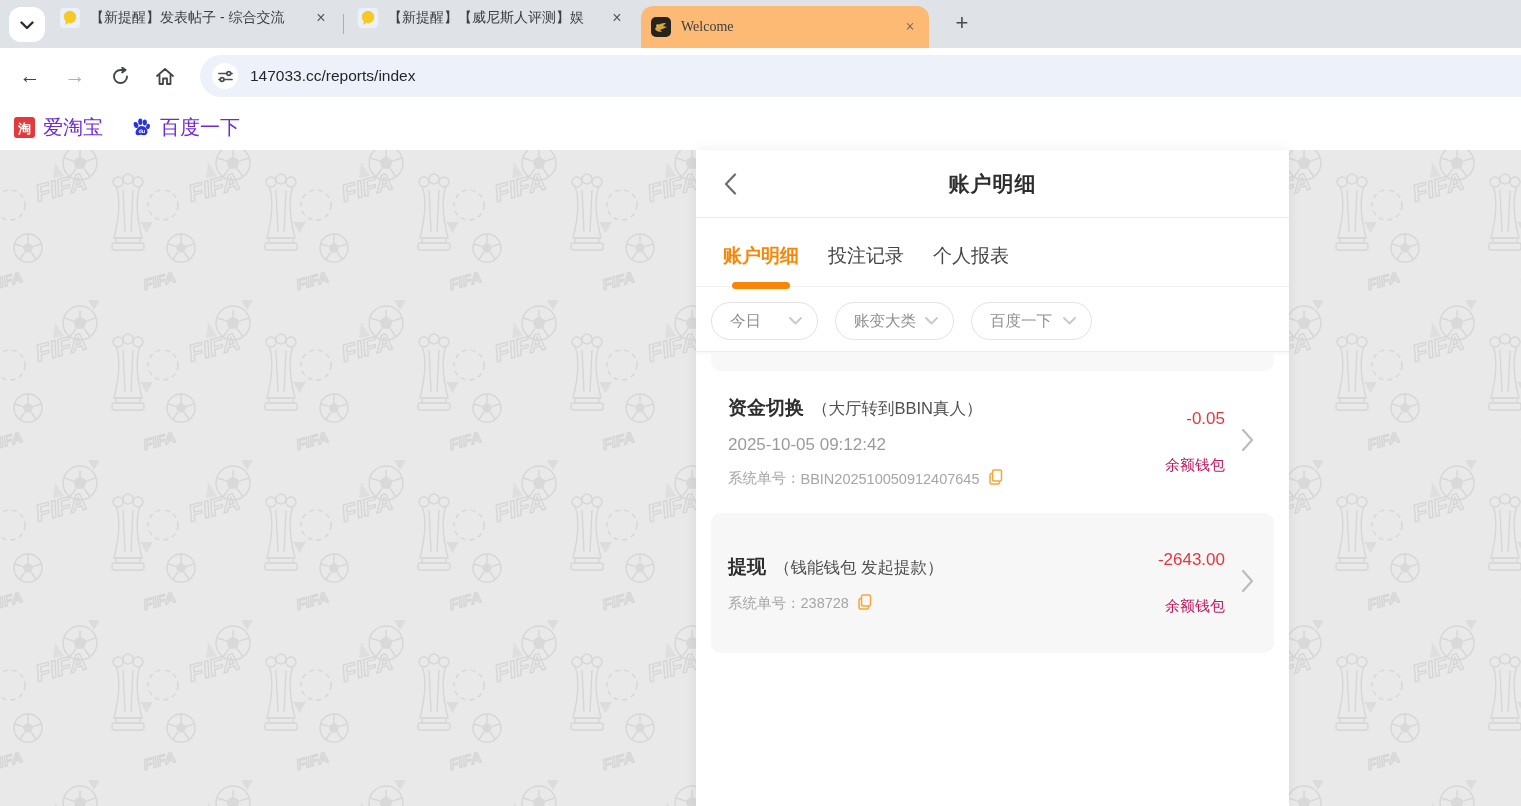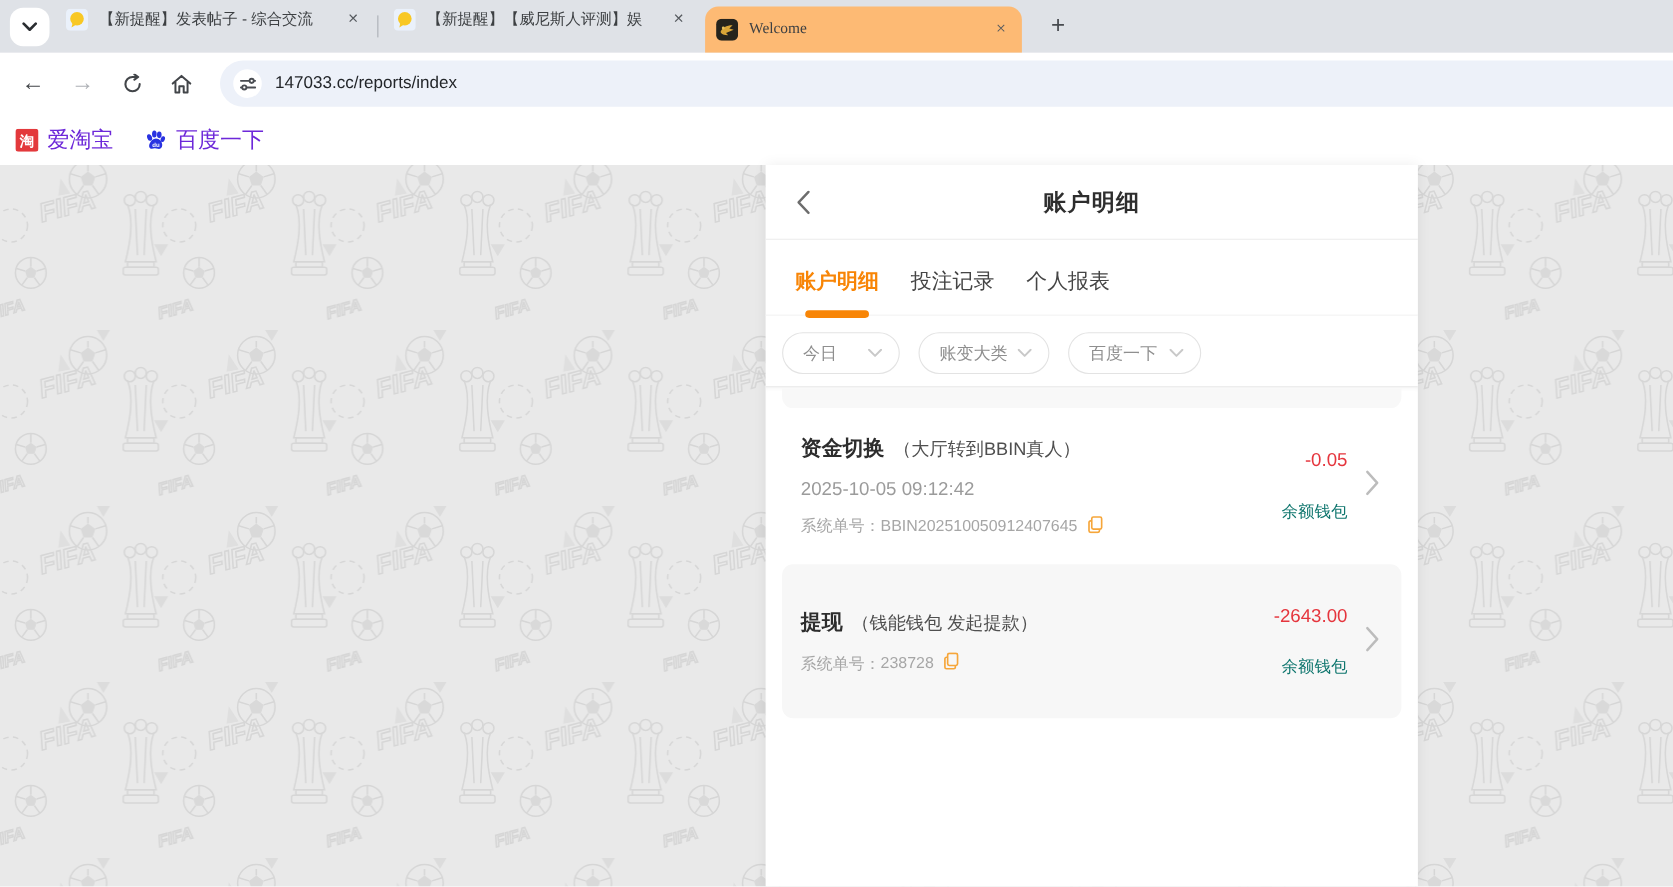--- a/index.html
+++ b/index.html
@@ -82,21 +82,21 @@
   .record.card { background:#f7f7f7; border-radius:10px; height:140px; margin-top:1px; }
   .rec-left { flex:1; }
   .rec-title { display:flex; align-items:baseline; }
   .rec-type { font-size:19px; font-weight:bold; color:#2d2d2d; }
   .rec-note { font-size:16.5px; color:#4f4f4f; margin-left:8px; }
   .rec-time { font-size:17px; color:#9b9b9b; margin-top:14px; }
   .rec-order { font-size:14.5px; color:#a6a6a6; margin-top:14px; display:flex; align-items:center;text-align:right; }
   .copy-icon { margin-left:9px; }
   .rec-right { text-align:right; margin-right:16px; }
   .rec-amount { font-size:17px; color:#e5353d; font-weight:500; }
-  .rec-wallet { font-size:15px; color:#0f766e; margin-top:27px; }
+  .rec-wallet { font-size:15px; color:#be185d; margin-top:27px; }
   .rec-chevron { flex:0 0 20px; margin-right:10px; }
 </style>
 </head>
 <body>
 
 <div>
 
   <div class="tabstrip">
     <div class="tab-search-btn">
       <span>

